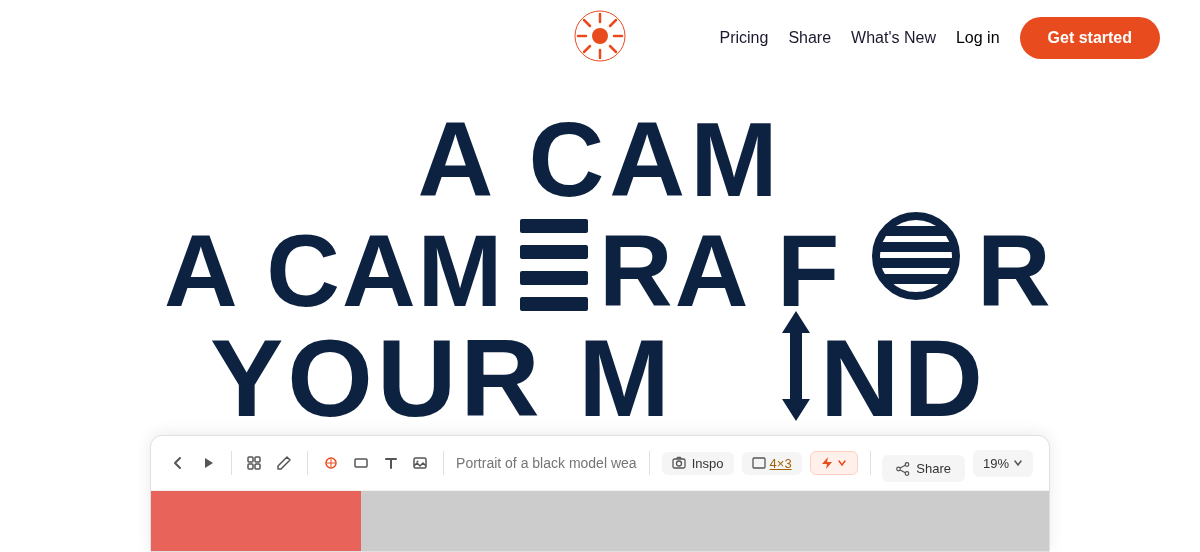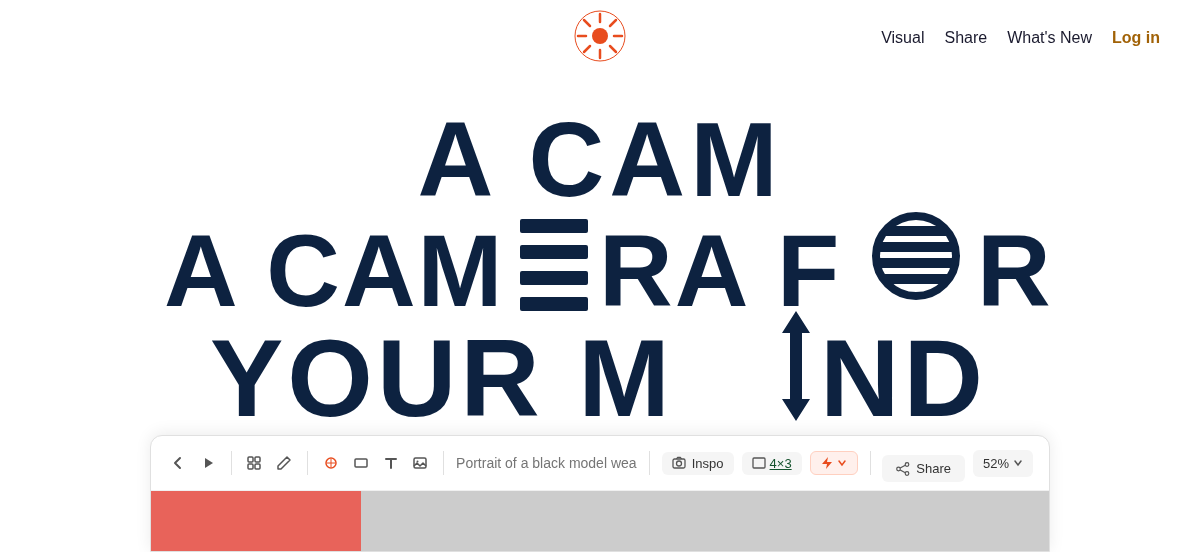--- a/index.html
+++ b/index.html
@@ -36,23 +36,23 @@
     .nav-link {
       font-size: 16px;
       color: #1a1a2e;
       text-decoration: none;
       font-weight: 500;
       cursor: pointer;
     }
 
     .nav-login {
       font-size: 16px;
-      color: #a16207;
+      color: #000000;
       text-decoration: none;
-      font-weight: 700;
+      font-weight: 400;
       cursor: pointer;
     }
 
     .nav-cta {
       background: #e84c1e;
       color: #ffffff;
       border: none;
       border-radius: 50px;
       padding: 12px 28px;
       font-size: 16px;
@@ -148,21 +148,21 @@
     }
 
     .toolbar-size-badge {
       display: flex;
       align-items: center;
       gap: 4px;
       background: #f5f5f5;
       border-radius: 6px;
       padding: 4px 10px;
       font-size: 13px;
-      color: #14532d;
+      color: #a16207;
       cursor: pointer;
       text-decoration: underline;
     }
 
     .toolbar-lightning {
       display: flex;
       align-items: center;
       gap: 4px;
       background: #fff0ec;
       border: 1px solid #ffd0c0;
@@ -253,24 +253,25 @@
       <line x1="4" y1="26" x2="12" y2="26" stroke="#e84c1e" stroke-width="2.5" stroke-linecap="round"></line>
       <line x1="40" y1="26" x2="48" y2="26" stroke="#e84c1e" stroke-width="2.5" stroke-linecap="round"></line>
       <line x1="10" y1="10" x2="16" y2="16" stroke="#e84c1e" stroke-width="2.5" stroke-linecap="round"></line>
       <line x1="36" y1="36" x2="42" y2="42" stroke="#e84c1e" stroke-width="2.5" stroke-linecap="round"></line>
       <line x1="42" y1="10" x2="36" y2="16" stroke="#e84c1e" stroke-width="2.5" stroke-linecap="round"></line>
       <line x1="16" y1="36" x2="10" y2="42" stroke="#e84c1e" stroke-width="2.5" stroke-linecap="round"></line>
     </svg>
   </div>
 
   <div class="nav-right-area">
-    <a class="nav-link">Visual</a>
+    <a class="nav-link">Pricing</a>
     <a class="nav-link">Share</a>
     <a class="nav-link">What's New</a>
     <a class="nav-login">Log in</a>
+    <button class="nav-cta">Get started</button>
   </div>
 </nav>
 
 <div class="hero">
 
   <div class="hero-title">
 
     <svg class="hero-title-svg" width="900" height="120" viewBox="0 0 900 120">
       <text x="50%" y="100" text-anchor="middle" font-family="'Arial Black', Arial, sans-serif" font-weight="900" font-size="105" letter-spacing="5" fill="#0d2240">A CAM</text>
 
@@ -419,21 +420,21 @@
         <circle cx="11" cy="2.5" r="1.8" stroke="#555" stroke-width="1.2"></circle>
         <circle cx="2.5" cy="7" r="1.8" stroke="#555" stroke-width="1.2"></circle>
         <circle cx="11" cy="11.5" r="1.8" stroke="#555" stroke-width="1.2"></circle>
         <line x1="4.2" y1="6" x2="9.3" y2="3.2" stroke="#555" stroke-width="1.2"></line>
         <line x1="4.2" y1="8" x2="9.3" y2="10.8" stroke="#555" stroke-width="1.2"></line>
       </svg>
       <span>Share</span>
     </button>
 
     <button class="toolbar-zoom">
-      <span>52%</span>
+      <span>19%</span>
       <svg width="10" height="10" viewBox="0 0 10 10" fill="none">
         <path d="M2 3L5 7L8 3" stroke="#555" stroke-width="1.5" stroke-linecap="round"></path>
       </svg>
     </button>
   </div>
 
   <div class="toolbar-bottom">
     <div class="preview-strip-red"></div>
     <div class="preview-strip-gray"></div>
   </div>

